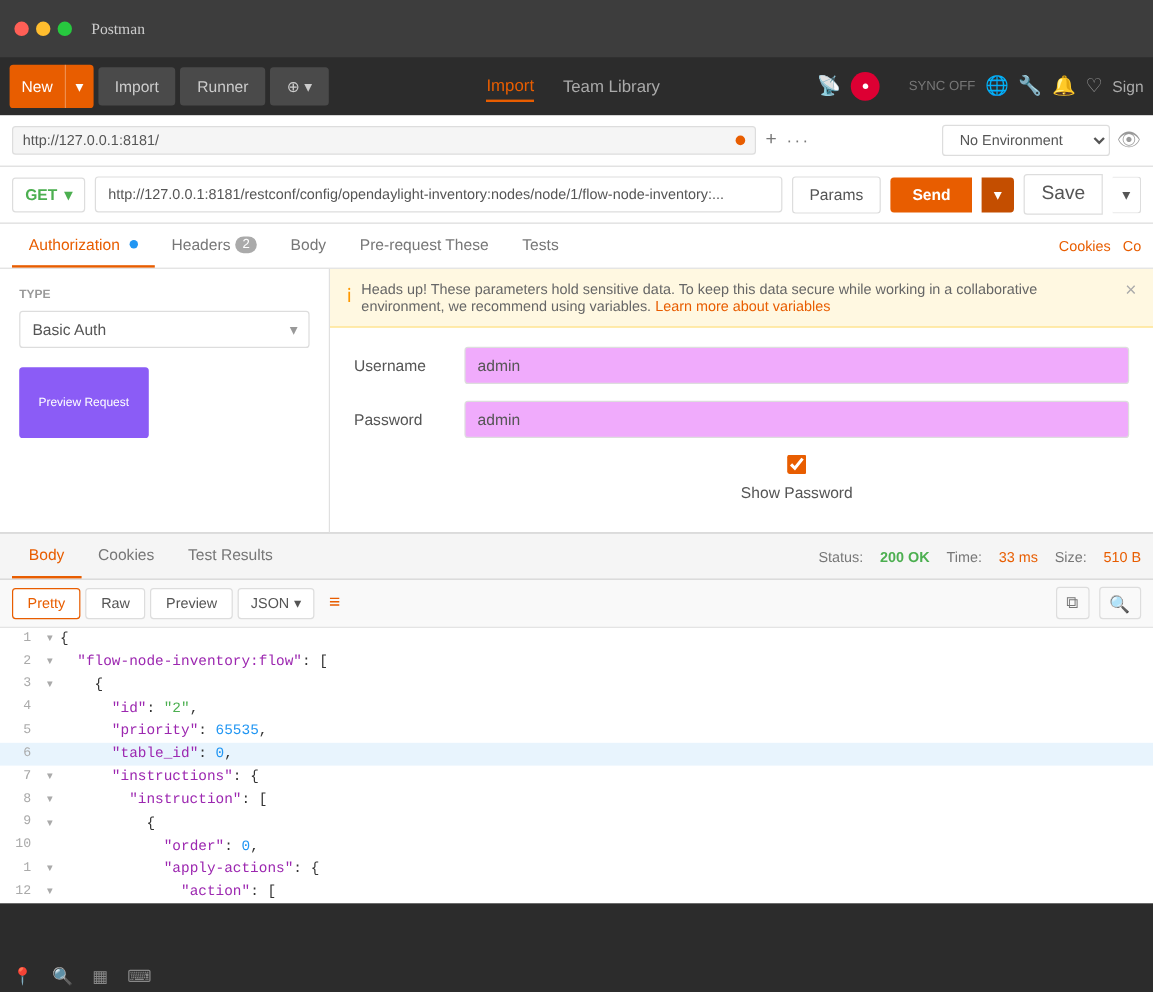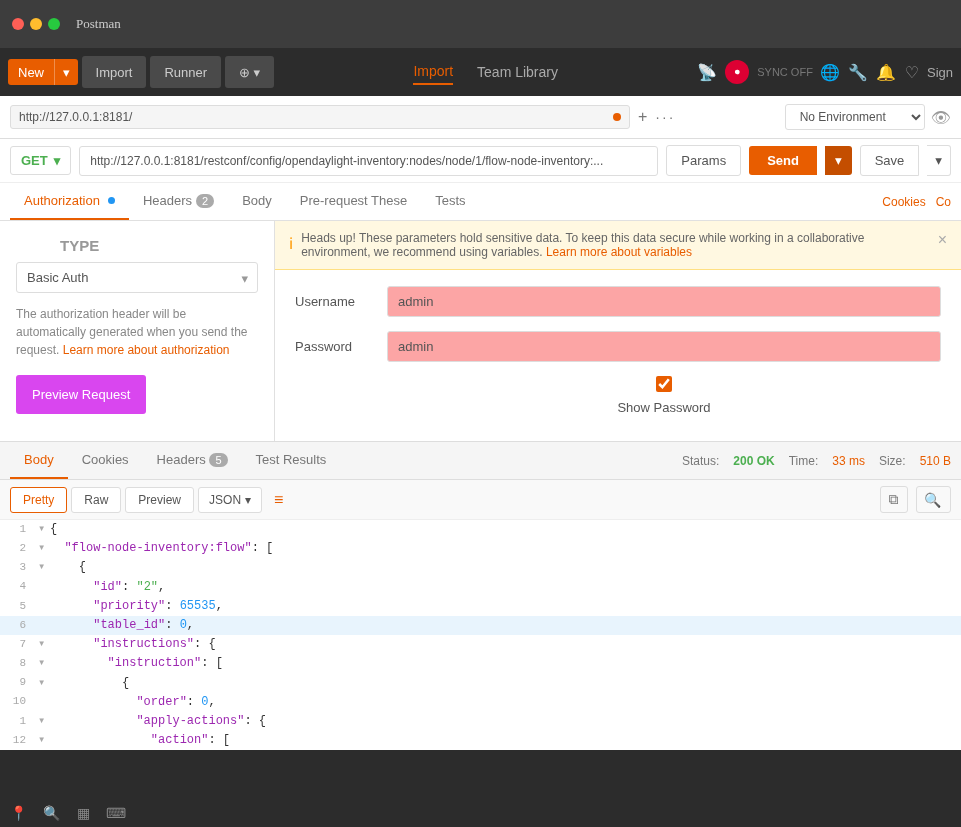--- a/index.html
+++ b/index.html
@@ -32,21 +32,21 @@
       padding: 0 8px;
       gap: 4px;
     }
     .btn-new {
       display: flex;
       align-items: center;
       background: #e85d00;
       color: white;
       border: none;
       border-radius: 3px;
-      height: 26px;
+      height: 36px;
       cursor: pointer;
       font-size: 13px;
     }
     .btn-new-main { padding: 0 10px; }
     .btn-new-arrow {
       padding: 0 8px;
       border-left: 1px solid rgba(255,255,255,0.3);
       height: 100%;
       display: flex;
       align-items: center;
@@ -58,21 +58,21 @@
       border-radius: 3px;
       height: 32px;
       padding: 0 14px;
       cursor: pointer;
       font-size: 13px;
     }
     .toolbar-center { flex: 1; display: flex; justify-content: center; gap: 24px; align-items: center; }
     .nav-tab { color: #aaa; font-size: 14px; cursor: pointer; padding: 4px 0; }
     .nav-tab.active { color: #e85d00; border-bottom: 2px solid #e85d00; }
     .toolbar-right { display: flex; align-items: center; gap: 8px; margin-left: auto; }
-    .sync-off { color: #777; font-size: 11px; display: flex; align-items: center; gap: 4px; }
+    .sync-off { color: #777; font-size: 11px; display: flex; align-items: center; gap: 4px; margin-left: 16px; }
     .icon-circle { width: 24px; height: 24px; border-radius: 50%; background: #d03; display: flex; align-items: center; justify-content: center; }
     .icon-sm { color: #999; font-size: 16px; cursor: pointer; }
     .sign-btn { color: #aaa; font-size: 13px; cursor: pointer; }
 
     
     .url-bar {
       background: #fff;
       border-bottom: 1px solid #ddd;
       padding: 8px 10px;
       display: flex;
@@ -165,21 +165,21 @@
       border: none;
       border-radius: 0 3px 3px 0;
       padding: 7px 10px;
       cursor: pointer;
     }
     .save-btn {
       background: #fff;
       border: 1px solid #ddd;
       border-radius: 3px 0 0 3px;
       padding: 7px 14px;
-      font-size: 13px;
+      font-size: 16px;
       color: #555;
       cursor: pointer;
     }
     .save-arrow {
       background: #fff;
       border: 1px solid #ddd;
       border-left: none;
       border-radius: 0 3px 3px 0;
       padding: 7px 8px;
       cursor: pointer;
@@ -214,21 +214,21 @@
     .auth-content {
       background: #fff;
       display: flex;
       height: 220px;
     }
     .auth-left {
       width: 275px;
       border-right: 1px solid #e0e0e0;
       padding: 16px;
     }
-    .type-label { font-size: 15px; color: #999; text-transform: uppercase; margin-bottom: 8px; font-weight: 600; margin-left: 44px; }
+    .type-label { font-size: 10px; color: #999; text-transform: uppercase; margin-bottom: 8px; font-weight: 600; }
     .type-select {
       width: 100%;
       border: 1px solid #ddd;
       border-radius: 3px;
       padding: 7px 10px;
       font-size: 13px;
       color: #555;
       background: #fff;
       cursor: pointer;
       appearance: none;
@@ -248,26 +248,26 @@
     }
     .auth-desc {
       margin-top: 12px;
       font-size: 12px;
       color: #888;
       line-height: 1.5;
     }
     .auth-link { color: #e85d00; text-decoration: none; cursor: pointer; }
     .preview-btn {
       margin-top: 16px;
-      background: #d946ef;
+      background: #8b5cf6;
       color: #fff;
       border: none;
       border-radius: 3px;
-      padding: 12px 16px;
-      font-size: 13px;
+      padding: 24px 16px;
+      font-size: 10px;
       cursor: pointer;
     }
 
     .auth-right {
       flex: 1;
       padding: 0;
       overflow: hidden;
     }
     .alert-banner {
       background: #fff8e1;
@@ -290,21 +290,21 @@
       margin-bottom: 14px;
       gap: 12px;
     }
     .field-label { width: 80px; font-size: 13px; color: #555; }
     .field-input {
       flex: 1;
       border: 1px solid #ddd;
       border-radius: 3px;
       padding: 7px 10px;
       font-size: 13px;
-      background: #fca5a5;
+      background: #f0abfc;
       color: #555;
       outline: none;
     }
     .show-pass-row {
       display: flex;
       align-items: center;
       gap: 8px;
       margin-left: 92px;
       flex-direction: column;
     }
@@ -516,24 +516,20 @@
 </div>
 
 <div class="auth-content">
   <div class="auth-left">
     <div class="type-label">TYPE</div>
     <div class="type-select-wrap">
       <select class="type-select">
         <option>Basic Auth</option>
       </select>
     </div>
-    <p class="auth-desc">
-      <span>The authorization header will be automatically generated when you send the request.</span>
-      <a class="auth-link">Learn more about authorization</a>
-    </p>
     <button class="preview-btn">Preview Request</button>
   </div>
 
   <div class="auth-right">
     <div class="alert-banner">
       <span class="alert-icon">ℹ</span>
       <span>
         <span>Heads up! These parameters hold sensitive data. To keep this data secure while working in a collaborative environment, we recommend using variables.</span>
         <a class="alert-link">Learn more about variables</a>
       </span>
@@ -557,24 +553,20 @@
 </div>
 
 <div class="resp-tabs">
   <div class="resp-tab active">
     <span>Body</span>
   </div>
   <div class="resp-tab">
     <span>Cookies</span>
   </div>
   <div class="resp-tab">
-    <span>Headers</span>
-    <span class="badge">5</span>
-  </div>
-  <div class="resp-tab">
     <span>Test Results</span>
   </div>
   <div class="resp-status">
     <span>Status:</span>
     <span class="status-ok">200 OK</span>
     <span>Time:</span>
     <span class="time-val">33 ms</span>
     <span>Size:</span>
     <span class="size-val">510 B</span>
   </div>

